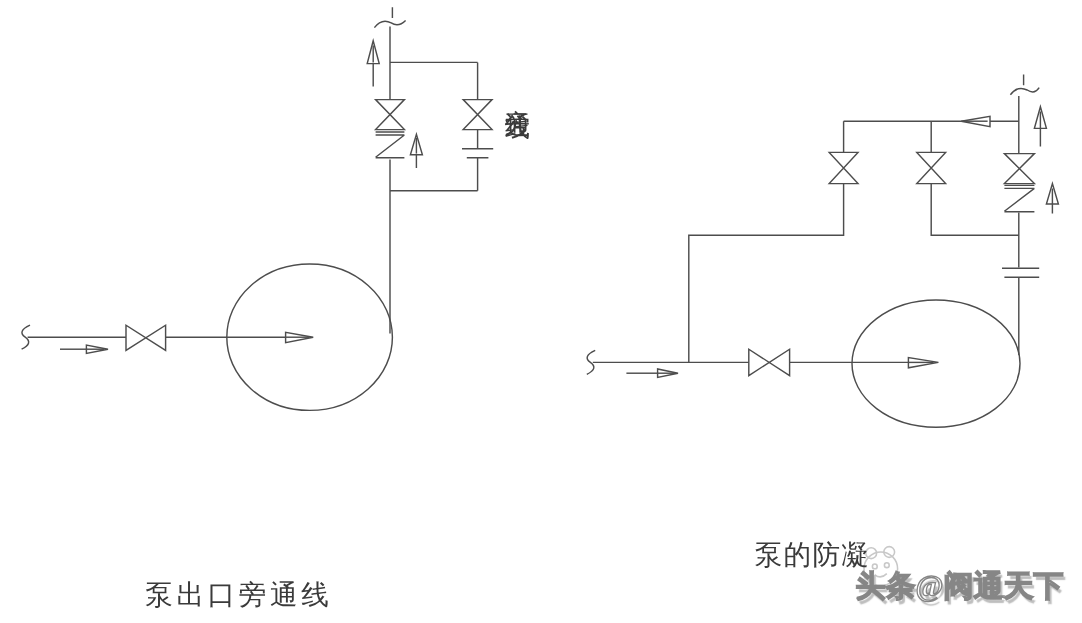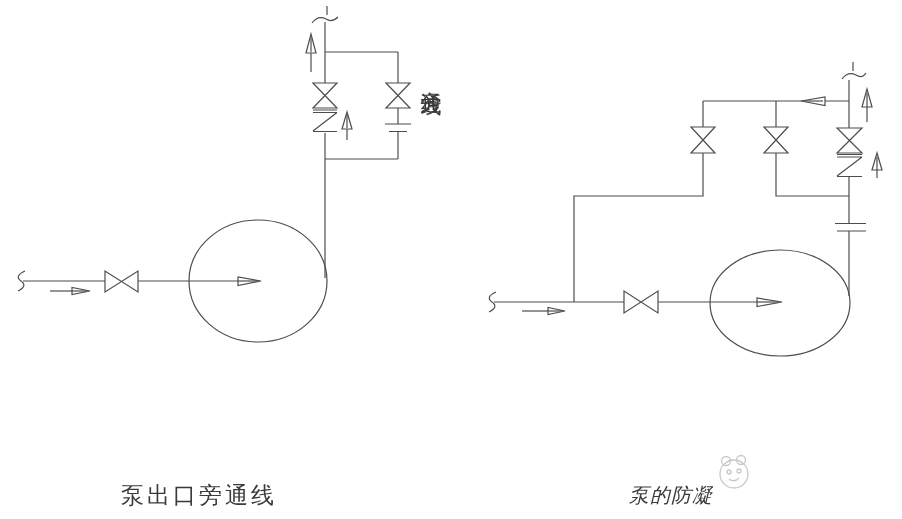--- a/index.html
+++ b/index.html
@@ -37,24 +37,23 @@
     text-orientation: upright;
   }
   .cap-left {
     left: 121px;
     top: 484px;
     font-size: 23px;
     letter-spacing: 3px;
   }
   .cap-right {
     left: 629px;
-    top: 485px;
-    font-size: 20px;
+    top: 451px;
+    font-size: 23px;
     letter-spacing: 1px;
-    font-style: italic;
   }
   .wm {
     position: absolute;
     white-space: nowrap;
     color: #ffffff;
     z-index: 3;
     line-height: 1;
   }
   .wm-brand {
     left: 754px;
@@ -182,14 +181,15 @@
       <circle cx="729" cy="472" r="2"></circle>
       <circle cx="739" cy="471" r="2"></circle>
       <path d="M729,479 Q734,483 739,478"></path>
     </g>
   </svg>
 
   <div class="txt bypass-label">旁通线</div>
   <div class="txt cap-left">泵出口旁通线</div>
   <div class="txt cap-right">泵的防凝</div>
 
+  <div class="wm wm-handle">头条@阀通天下</div>
 
 </div>
 
 </body></html>

